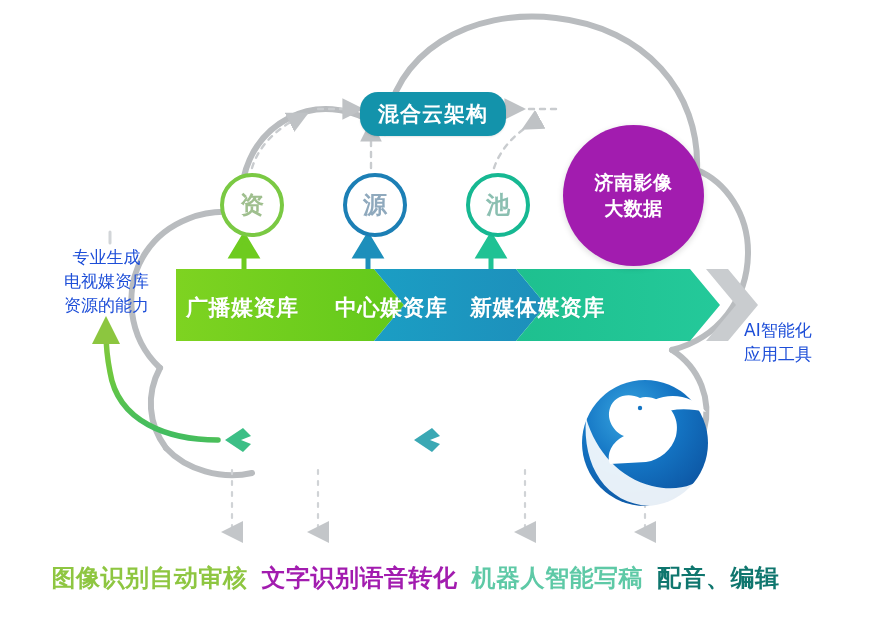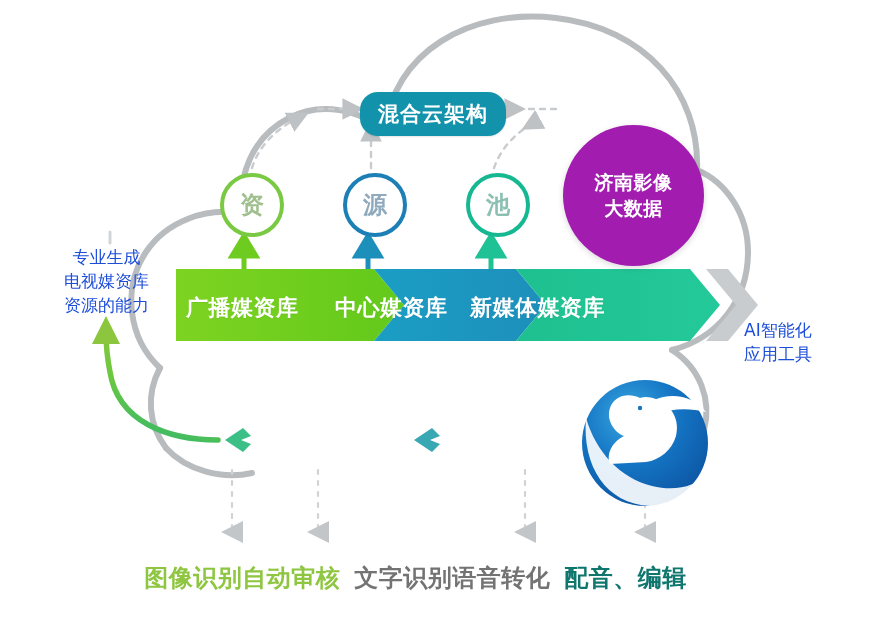--- a/index.html
+++ b/index.html
@@ -105,21 +105,21 @@
     width:831px;
     display:flex;
     justify-content:center;
     align-items:baseline;
     gap:14px;
     font-size:24px;
     font-weight:bold;
     letter-spacing:.5px;
   }
   .bottom-row .b0{color:#8ec641;}
-  .bottom-row .b1{color:#737373;}
+  .bottom-row .b1{color:#a21caf;}
   .bottom-row .b2{color:#5ec9a6;}
   .bottom-row .b3{color:#0f766e;}
 </style>
 </head>
 <body>
 
 <div id="stage">
 
   <svg class="svg-layer" viewBox="0 0 885 642">
     <defs>
@@ -272,16 +272,17 @@
   <div class="side-note right">
     <span>AI智能化</span>
     <span>应用工具</span>
   </div>
 
   <div class="logo"></div>
 
   <div class="bottom-row">
     <span class="b0">图像识别自动审核</span>
     <span class="b1">文字识别语音转化</span>
+    <span class="b2">机器人智能写稿</span>
     <span class="b3">配音、编辑</span>
   </div>
 
 </div>
 
 </body></html>

